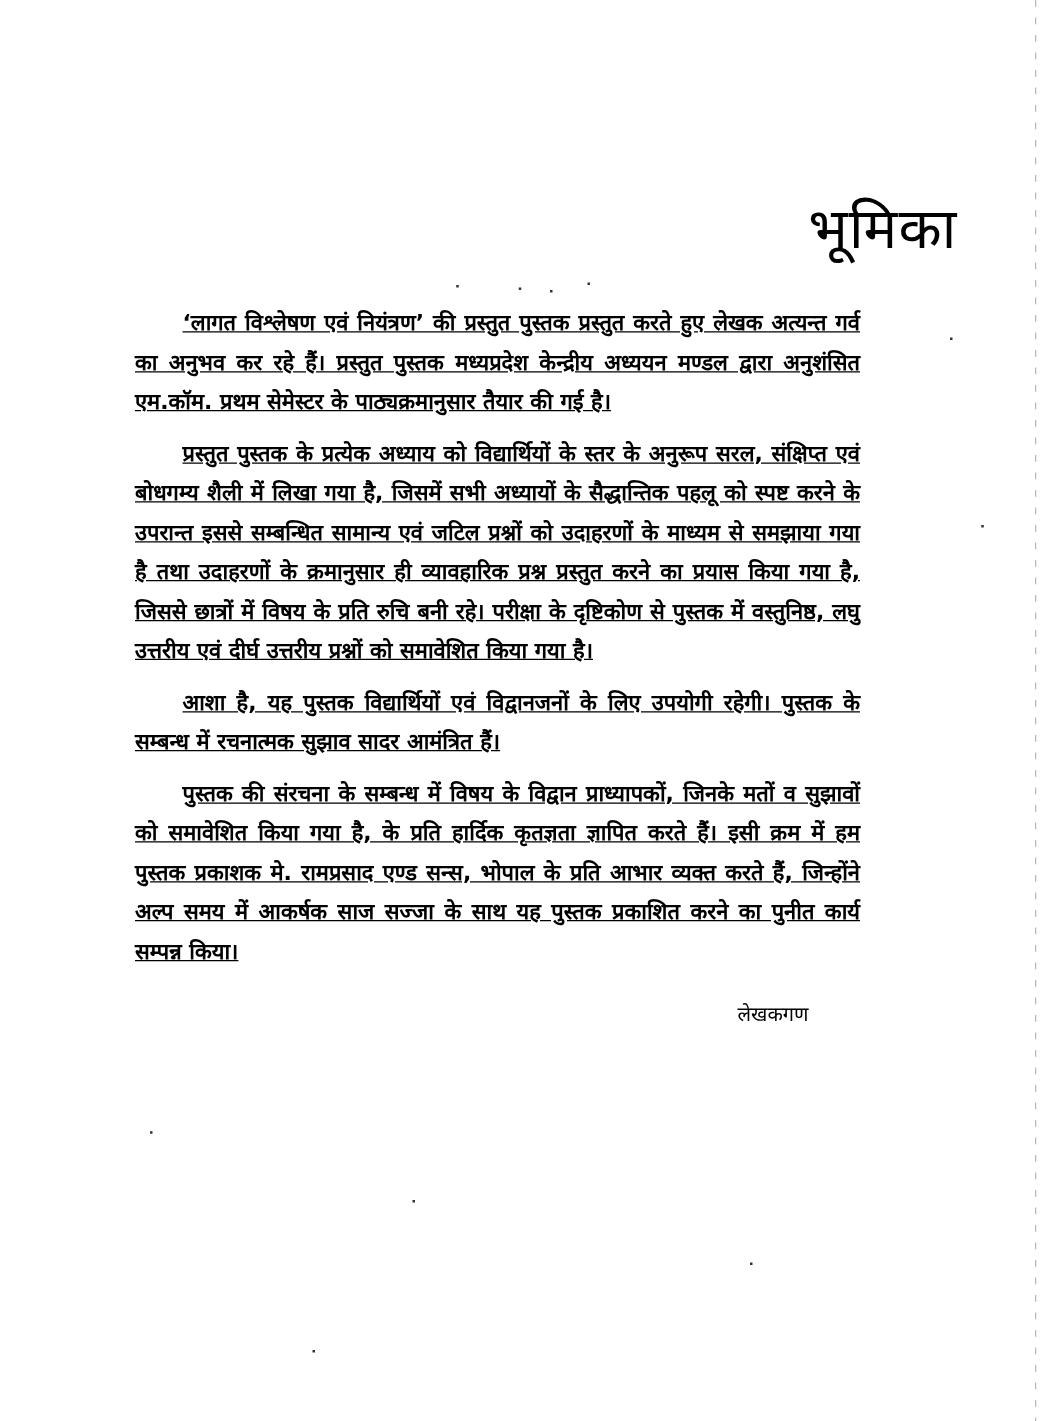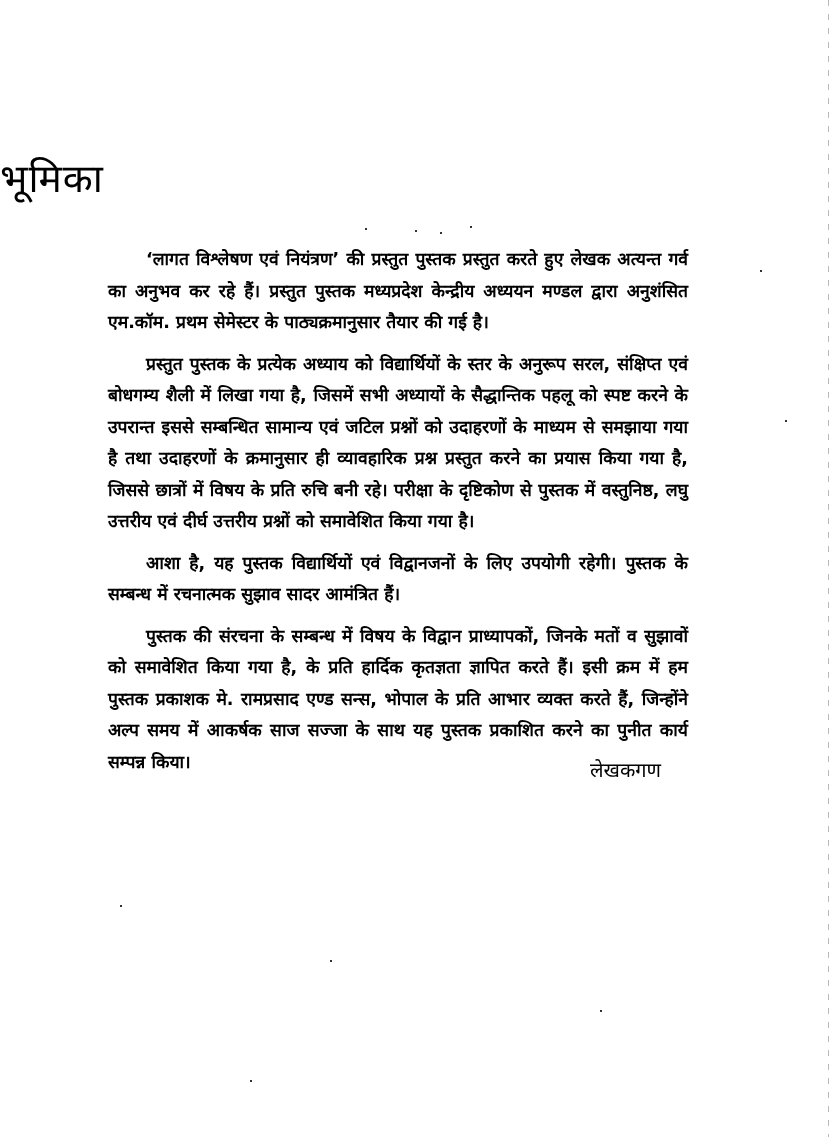--- a/index.html
+++ b/index.html
@@ -35,45 +35,46 @@
       height: 1137px;
       background-image: linear-gradient(#888 40%, transparent 40%);
       background-size: 1px 14px;
       opacity: 0.6;
     }
     .title {
       position: absolute;
       left: 0;
       width: 766px;
       top: 150px;
-      text-align: left;
-      font-size: 39px;
+      text-align: right;
+      font-size: 45px;
       font-weight: normal;
       letter-spacing: 1px;
       margin: 0;
     }
     .content {
       position: absolute;
       left: 108px;
       top: 244px;
       width: 580px;
     }
     .para {
       margin: 0 0 10px 0;
       font-size: 17.5px;
       line-height: 31.5px;
       font-weight: bold;
       text-align: justify;
       text-indent: 38px;
+      text-decoration: underline;
     }
     .signature {
       position: absolute;
       left: 590px;
-      top: 756px;
-      font-size: 20px;
+      top: 800px;
+      font-size: 16px;
       font-weight: normal;
       margin: 0;
     }
   </style>
 </head>
 <body>
 
 <div class="page">
   <div class="edge-line"></div>
 

